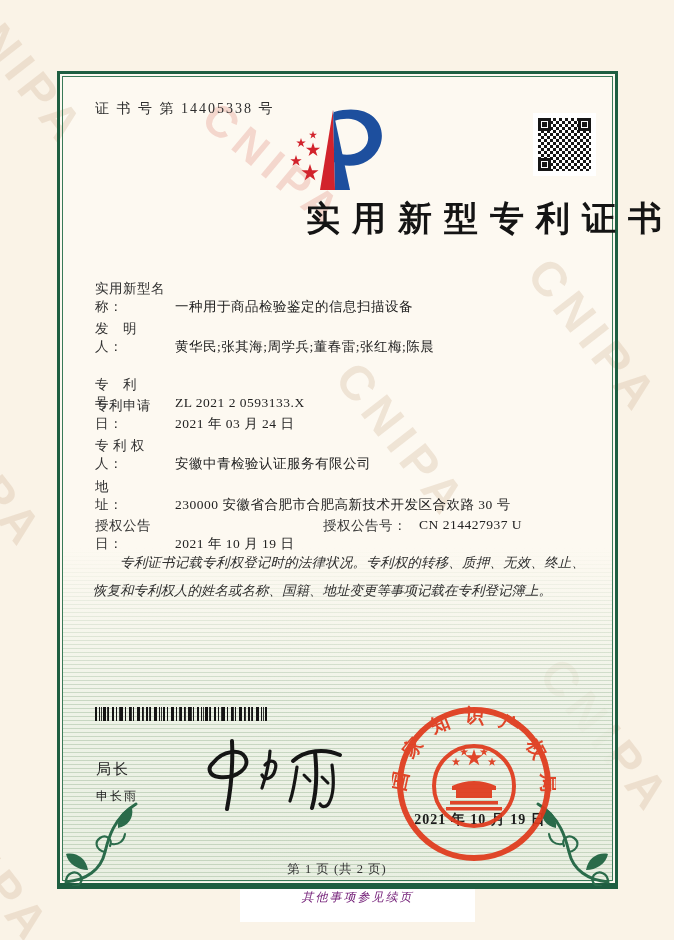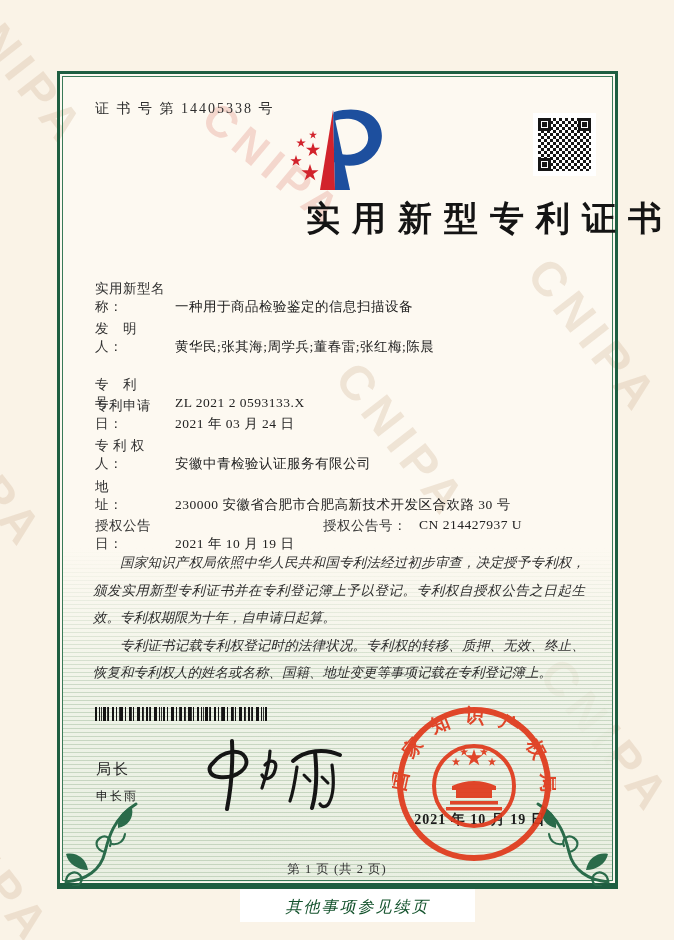--- a/index.html
+++ b/index.html
@@ -58,21 +58,21 @@
   .director-title{position:absolute;left:96px;top:760px;font-size:15px;color:#222;letter-spacing:2px;}
   .director-name{position:absolute;left:96px;top:788px;font-size:12px;color:#222;letter-spacing:2px;}
   .signature{position:absolute;left:193px;top:737px;}
 
   .seal{position:absolute;left:392px;top:702px;z-index:6;opacity:0.93;}
   .seal-date{position:absolute;left:405px;top:811px;width:150px;text-align:center;font-size:14px;
       font-weight:bold;color:#1c1c1c;z-index:5;letter-spacing:1px;}
 
   .page-info{position:absolute;left:0;top:861px;width:674px;text-align:center;font-size:12.5px;color:#333;letter-spacing:1px;}
   .note-box{position:absolute;left:240px;top:889px;width:235px;height:33px;background:#ffffff;z-index:5;}
-  .note-text{display:block;padding-top:8px;text-align:center;font-size:16px;color:#14532d;letter-spacing:2px;font-style:italic;}
+  .note-text{display:block;text-align:center;font-size:12px;color:#701a75;letter-spacing:2px;font-style:italic;}
 </style>
 </head>
 <body>
 
 <div class="page">
 
   <span class="wm" style="left:-14px;top:-20px;">CNIPA</span>
   <span class="wm pink" style="left:225px;top:92px;">CNIPA</span>
   <span class="wm" style="left:560px;top:248px;">CNIPA</span>
   <span class="wm" style="left:-55px;top:383px;">CNIPA</span>
@@ -155,21 +155,20 @@
     <div class="field-row" style="top:478px;">
       <span class="f-label">地　　　址：</span><span class="f-value">230000 安徽省合肥市合肥高新技术开发区合欢路 30 号</span>
     </div>
     <div class="field-row" style="top:517px;">
       <span class="f-label">授权公告日：</span><span class="f-value">2021 年 10 月 19 日</span>
       <span class="f-label2">授权公告号：</span>
       <span class="f-value2">CN 214427937 U</span>
     </div>
 
     <div class="body-text">
-      <p>国家知识产权局依照中华人民共和国专利法经过初步审查，决定授予专利权，颁发实用新型专利证书并在专利登记簿上予以登记。专利权自授权公告之日起生效。专利权期限为十年，自申请日起算。</p>
       <p>专利证书记载专利权登记时的法律状况。专利权的转移、质押、无效、终止、恢复和专利权人的姓名或名称、国籍、地址变更等事项记载在专利登记簿上。</p>
     </div>
 
     <div class="barcode"></div>
 
     <div class="director-title">局长</div>
     <div class="director-name">申长雨</div>
 
     <svg class="signature" width="160" height="78" viewBox="0 0 160 78">
       <g fill="none" stroke="#151515" stroke-width="4" stroke-linecap="round">

